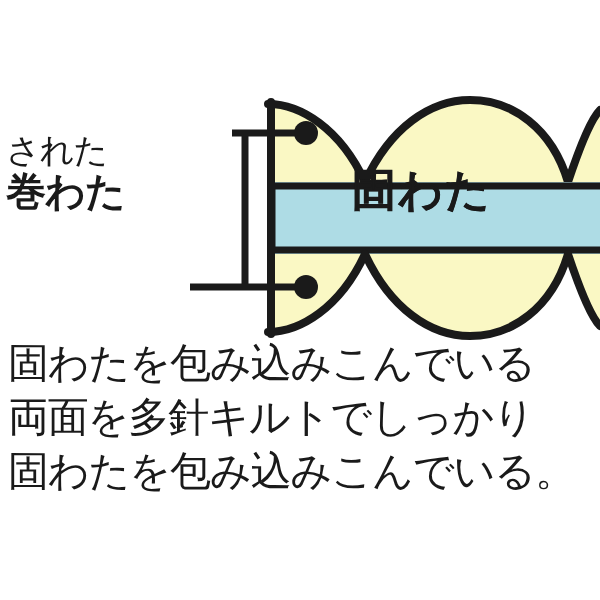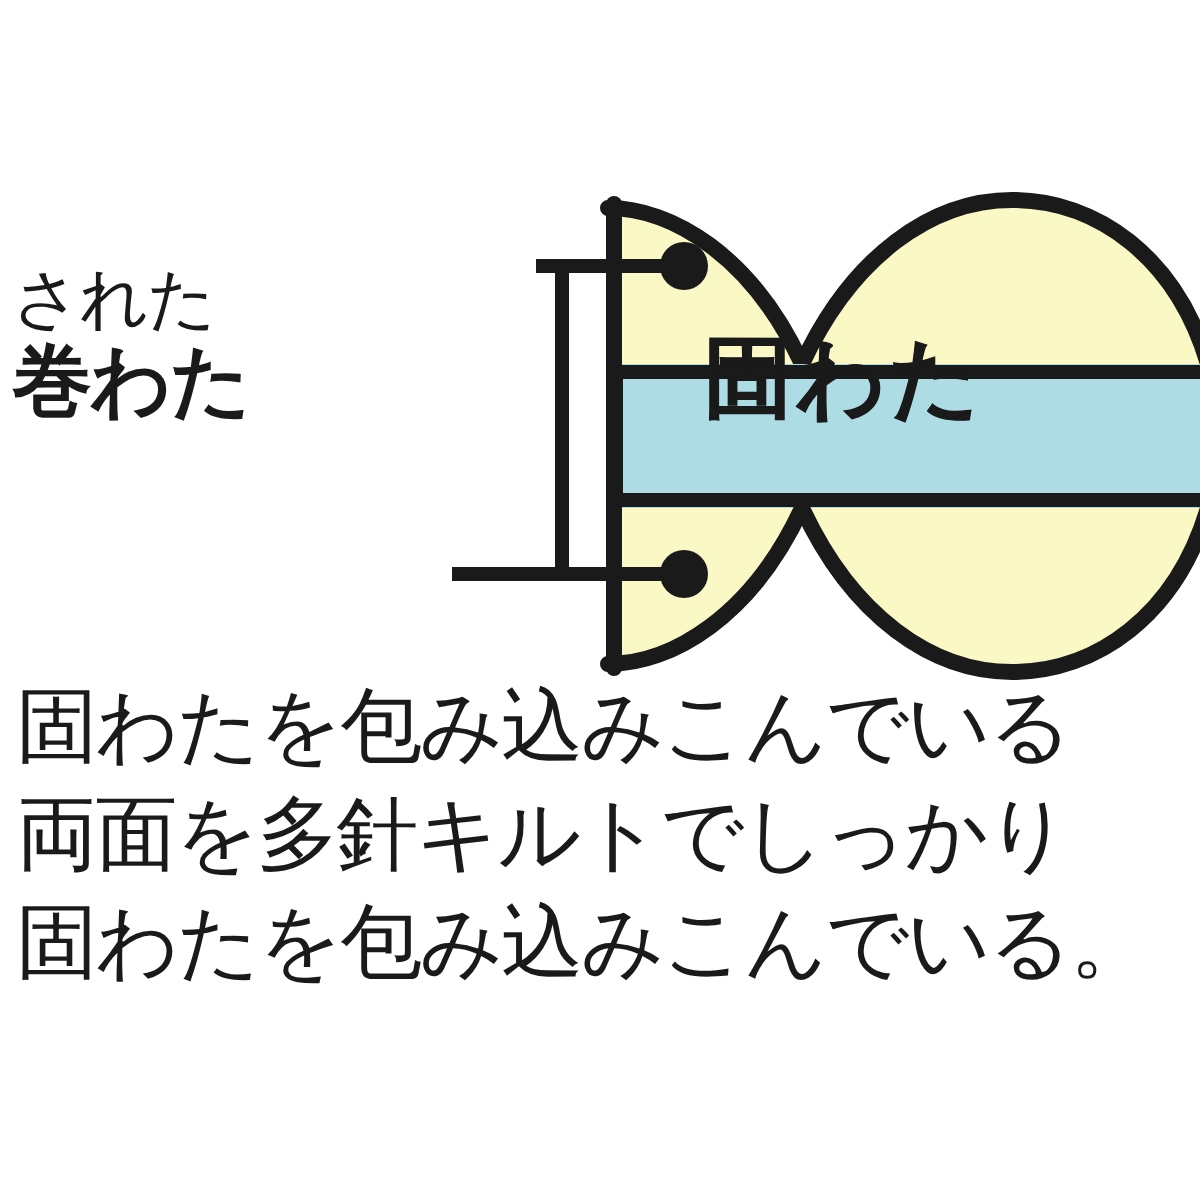--- a/index.html
+++ b/index.html
@@ -16,21 +16,20 @@
     overflow: hidden;
   }
 
   
   #diagram {
     position: absolute;
     left: 0;
     top: 0;
     width: 476px;
     height: 340px;
-    padding-left: 36px;
   }
   #diagram svg {
     display: block;
   }
 
   
   .core-label {
     position: absolute;
     left: 352px;
     top: 168px;

